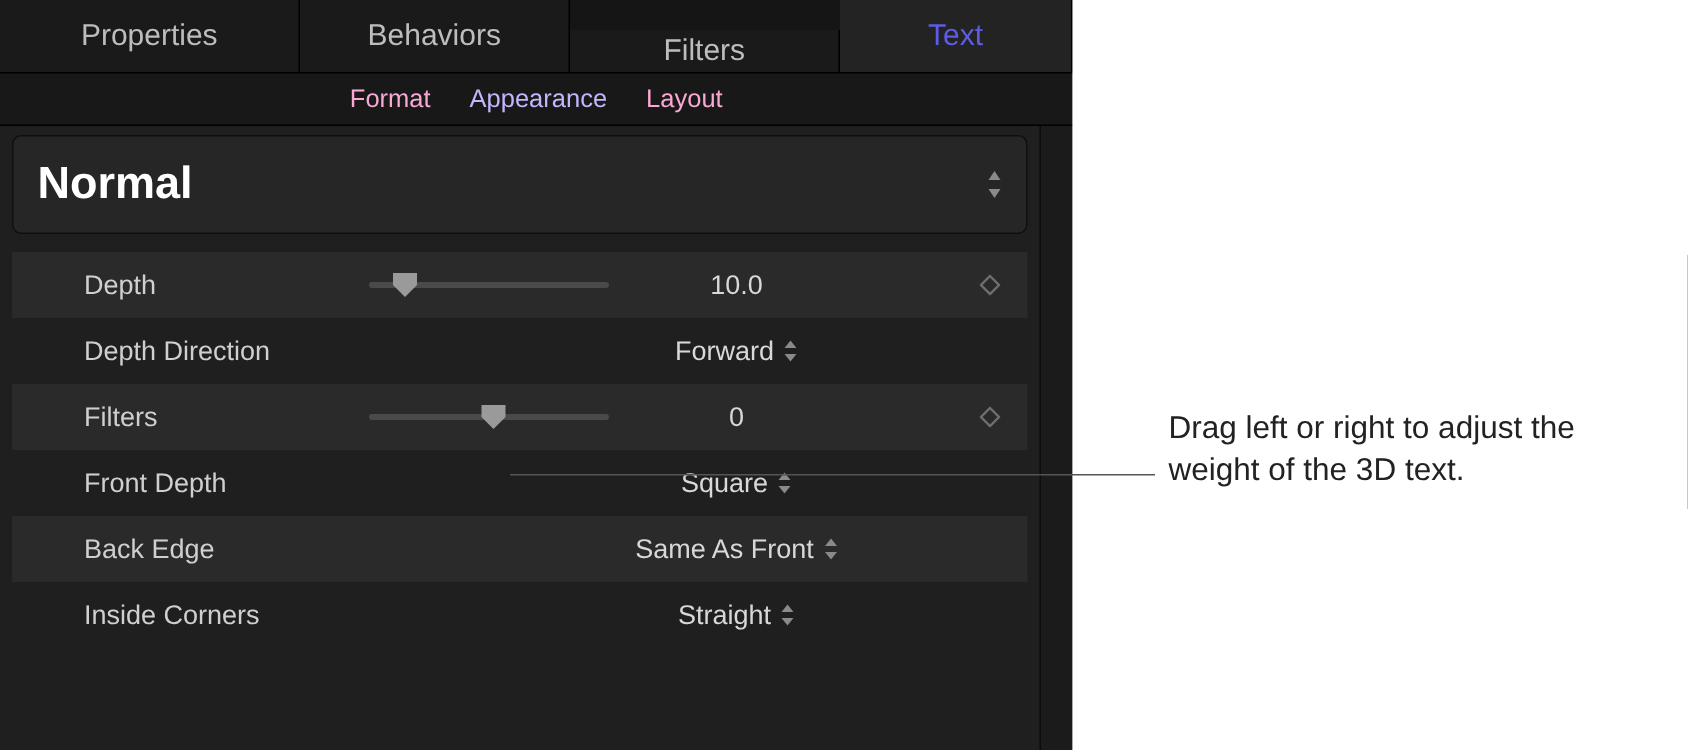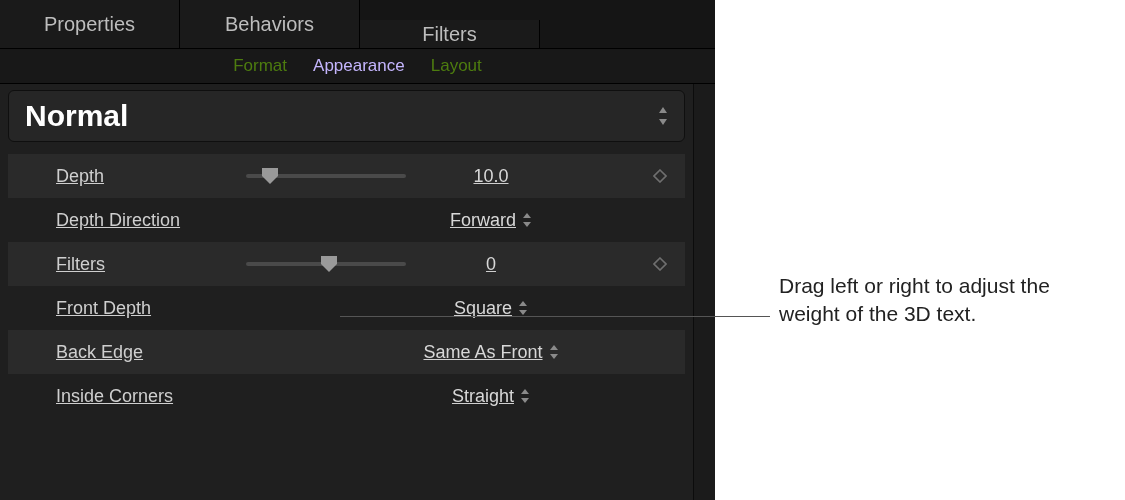--- a/index.html
+++ b/index.html
@@ -30,58 +30,58 @@
     font-size: 20px;
     color: #bdbdbd;
     border-right: 1px solid #000;
     background: #1a1a1a;
     cursor: pointer;
   }
   .tabs-main .tab.active {
     color: #5e5ce6;
     background: #232323;
   }
-  .tab0 { width: 180px; }
+  .tab0 { width: 200px; }
   .tab1 { width: 180px; }
   .tab2 { width: 180px; margin-top: 20px; }
   .tab3 { flex: 1; border-right: none; }
   .subtabs {
     display: flex;
     height: 36px;
     align-items: center;
     justify-content: center;
     gap: 26px;
     background: #181818;
     border-top: 1px solid #000;
     border-bottom: 1px solid #000;
   }
   .subtab {
     font-size: 17px;
-    color: #4d7c0f;
+    color: #f9a8d4;
     cursor: pointer;
   }
   .subtab.active { color: #c4b5fd; }
   .content-wrap {
     flex: 1;
     display: flex;
   }
   .content {
     flex: 1;
     padding: 6px 8px 0 8px;
   }
   .scroll-gutter {
     width: 22px;
     background: #1b1b1b;
     border-left: 1px solid #0c0c0c;
   }
   .preset {
     background: #262626;
     border: 1px solid #0f0f0f;
     border-radius: 6px;
-    height: 52px;
+    height: 66px;
     display: flex;
     align-items: center;
     justify-content: space-between;
     padding: 0 14px 0 16px;
     margin-bottom: 12px;
   }
   .preset-label {
     color: #fff;
     font-size: 30px;
     font-weight: 700;
@@ -113,21 +113,20 @@
     margin-top: 4px;
   }
   .row {
     display: flex;
     align-items: center;
     height: 44px;
     padding-left: 48px;
     padding-right: 10px;
     font-size: 18px;
     color: #cfcfcf;
-    text-decoration: underline;
   }
   .row.alt { background: #2a2a2a; }
   .row .label { width: 190px; }
   .row .slider-cell { width: 170px; display:flex; align-items:center; }
   .row .value-cell { width: 150px; display:flex; justify-content:center; align-items:center; gap:6px;text-align:center; }
   .row .kf-cell { flex:1; display:flex; justify-content:flex-end; padding-right: 8px; }
   .slider-track {
     position: relative;
     width: 160px; height: 4px;
     background: #4a4a4a;
@@ -165,20 +164,21 @@
 </style>
 </head>
 <body>
 
 <div class="panel">
 
   <div class="tabs-main">
     <div class="tab tab0">Properties</div>
     <div class="tab tab1">Behaviors</div>
     <div class="tab tab2">Filters</div>
+    <div class="tab tab3 active">Text</div>
   </div>
 
   <div class="subtabs">
     <div class="subtab">Format</div>
     <div class="subtab active">Appearance</div>
     <div class="subtab">Layout</div>
   </div>
 
   <div class="content-wrap">
     <div class="content">

